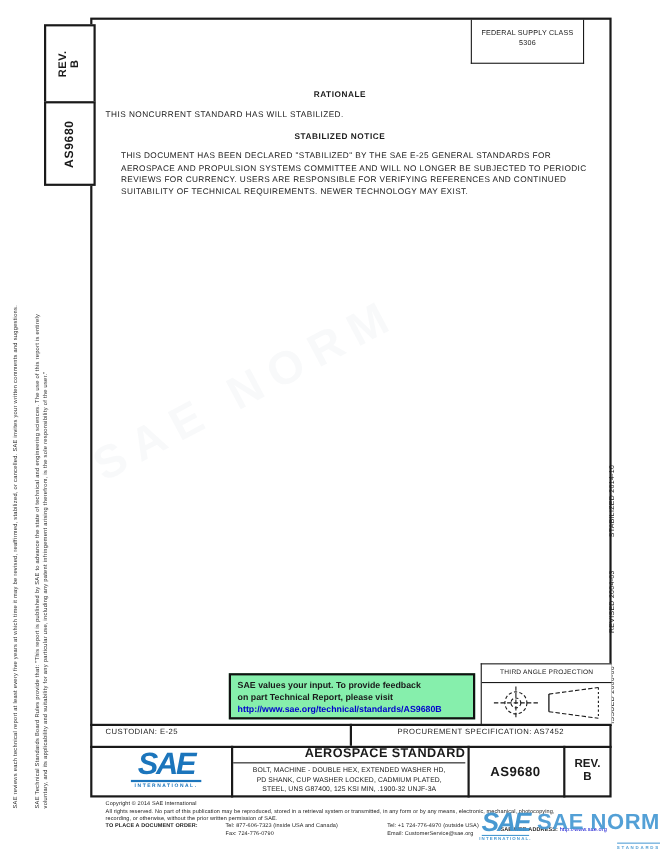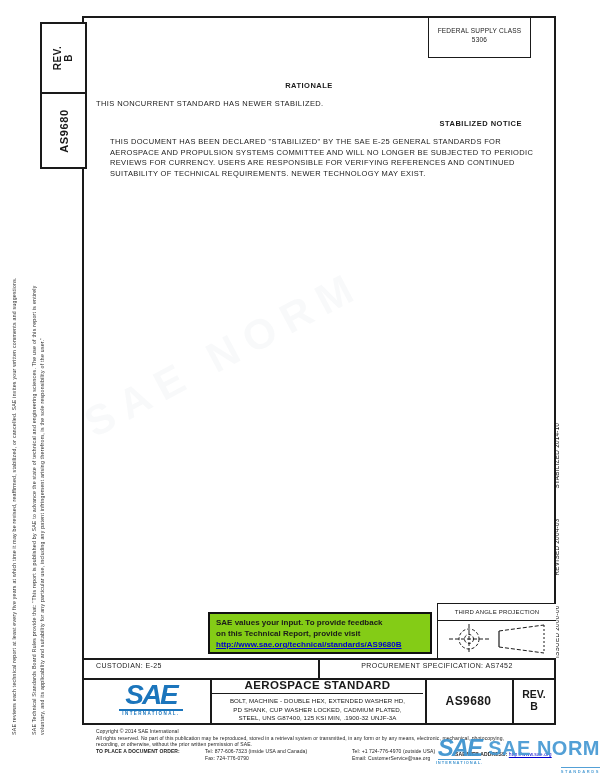--- a/index.html
+++ b/index.html
@@ -24,43 +24,43 @@
 
   
   .supply-box { position:absolute; left:428px; top:18px; width:103px; height:40px;
     border:1.5px solid #1a1a1a; border-top:none; text-align:center;
     font-size:6.5px; line-height:8.5px; padding-top:9px; letter-spacing:0.2px; }
 
   
   .center-head { position:absolute; left:96px; width:426px; text-align:center;
     font-size:7.5px; letter-spacing:0.5px;font-weight:bold; }
   .h-rationale { top:81px; }
-  .h-notice { top:119px;text-align:right; }
+  .h-notice { top:119px; }
   .p-rationale { position:absolute; left:96px; top:99px; font-size:7.5px; letter-spacing:0.4px; }
   .p-notice { position:absolute; left:96px; top:137px; width:432px; font-size:7.5px;
     line-height:10.5px; letter-spacing:0.35px;margin-left:14px; }
 
   
   .vt { position:absolute; top:727px; height:8px; line-height:8px; white-space:nowrap;
     transform-origin:0 100%; transform:rotate(-90deg); font-size:5.2px; color:#2b2b2b;
     letter-spacing:0.25px; }
   .vt-review { left:18px; }
   .vt-d1 { left:38px; }
   .vt-d2 { left:46px; }
 
   
   .rev-history { position:absolute; left:561px; top:650px; height:8px; line-height:8px;
     white-space:nowrap; transform-origin:0 100%; transform:rotate(-90deg);
     font-size:6.3px; letter-spacing:0.3px; display:flex; gap:30px; }
 
   
   .feedback { position:absolute; left:208px; top:612px; width:224px; height:42px;
     border:2.5px solid #111; padding:3px 6px; font-size:8px; font-weight:bold;
-    line-height:11px; z-index:2; background:#84cc16; }
-  .link { color:#0000cd; text-decoration:underline; cursor:pointer; }
+    line-height:11px; z-index:2; background:#86efac; }
+  .link { color:#0000cd; cursor:pointer; }
 
   
   .proj { position:absolute; left:437px; top:603px; width:119px; height:57px;
     border:1.5px solid #1a1a1a; border-right:none; background:#fff; }
   .proj-label { height:17px; border-bottom:1.5px solid #1a1a1a; text-align:center;
     font-size:6px; line-height:16px; letter-spacing:0.2px; }
   .proj-sym { display:block; margin:1px auto 0 auto; }
 
   
   .hl, .vl { position:absolute; background:#1a1a1a; }
@@ -77,21 +77,21 @@
     font-size:7px; letter-spacing:0.4px; }
 
   
   .sae-logo { position:absolute; left:96px; top:682px; width:110px; text-align:center; }
   .sae-logo .big { font-size:28px; line-height:26px; font-weight:800; font-style:italic;
     color:#1b75bc; letter-spacing:-2px; border-bottom:2px solid #1b75bc;
     display:inline-block; padding:0 6px 1px 6px; }
   .sae-logo .sub { font-size:4.5px; letter-spacing:1.4px; color:#1b75bc; font-weight:bold; }
 
   
-  .std-type { position:absolute; left:212px; top:679px; width:211px; text-align:center;
+  .std-type { position:absolute; left:212px; top:679px; width:211px; text-align:right;
     font-size:11.5px; font-weight:bold; letter-spacing:0.4px; border-bottom:1.5px solid #1a1a1a;
     padding-bottom:2px; }
   .std-title { position:absolute; left:212px; top:697px; width:211px; text-align:center;
     font-size:6.2px; line-height:8.5px; letter-spacing:0.1px; }
 
   .docnum-cell { position:absolute; left:425px; top:694px; width:87px; text-align:center;
     font-size:12px; font-weight:bold; letter-spacing:0.4px; }
   .revcell { position:absolute; left:512px; top:688px; width:44px; text-align:center;
     font-size:10.5px; font-weight:bold; line-height:12px; }
 
@@ -144,37 +144,37 @@
   <div class="side-tab tab-doc">
     <div class="rot doc-txt">AS9680</div>
   </div>
 
   <div class="supply-box">
     <div>FEDERAL SUPPLY CLASS</div>
     <div>5306</div>
   </div>
 
   <div class="center-head h-rationale">RATIONALE</div>
-  <div class="p-rationale">THIS NONCURRENT STANDARD HAS NEWER STABILIZED.</div>
+  <div class="p-rationale">THIS NONCURRENT STANDARD HAS WILL STABILIZED.</div>
   <div class="center-head h-notice">STABILIZED NOTICE</div>
   <div class="p-notice">THIS DOCUMENT HAS BEEN DECLARED "STABILIZED" BY THE SAE E-25 GENERAL STANDARDS FOR AEROSPACE AND PROPULSION SYSTEMS COMMITTEE AND WILL NO LONGER BE SUBJECTED TO PERIODIC REVIEWS FOR CURRENCY. USERS ARE RESPONSIBLE FOR VERIFYING REFERENCES AND CONTINUED SUITABILITY OF TECHNICAL REQUIREMENTS. NEWER TECHNOLOGY MAY EXIST.</div>
 
   <div class="vt vt-review">SAE reviews each technical report at least every five years at which time it may be revised, reaffirmed, stabilized, or cancelled. SAE invites your written comments and suggestions.</div>
   <div class="vt vt-d1">SAE Technical Standards Board Rules provide that: "This report is published by SAE to advance the state of technical and engineering sciences. The use of this report is entirely</div>
   <div class="vt vt-d2">voluntary, and its applicability and suitability for any particular use, including any patent infringement arising therefrom, is the sole responsibility of the user."</div>
 
   <div class="rev-history">
     <span>ISSUED 2000-06</span>
     <span>REVISED 2004-03</span>
     <span>STABILIZED 2014-10</span>
   </div>
 
   <div class="feedback">
     <div>SAE values your input. To provide feedback</div>
-    <div>on this Technical Report, provide visit</div>
+    <div>on part Technical Report, please visit</div>
     <div class="link">http://www.sae.org/technical/standards/AS9680B</div>
   </div>
 
   <div class="proj">
     <div class="proj-label">THIRD ANGLE PROJECTION</div>
     <svg class="proj-sym" width="112" height="35" viewBox="0 0 112 35">
       <circle cx="28" cy="17" r="10" fill="none" stroke="#1a1a1a" stroke-width="1" stroke-dasharray="3,2"></circle>
       <circle cx="28" cy="17" r="4.5" fill="none" stroke="#1a1a1a" stroke-width="1" stroke-dasharray="3,2"></circle>
       <line x1="8" y1="17" x2="48" y2="17" stroke="#1a1a1a" stroke-width="1" stroke-dasharray="4,2"></line>
       <line x1="28" y1="2" x2="28" y2="32" stroke="#1a1a1a" stroke-width="1" stroke-dasharray="4,2"></line>

